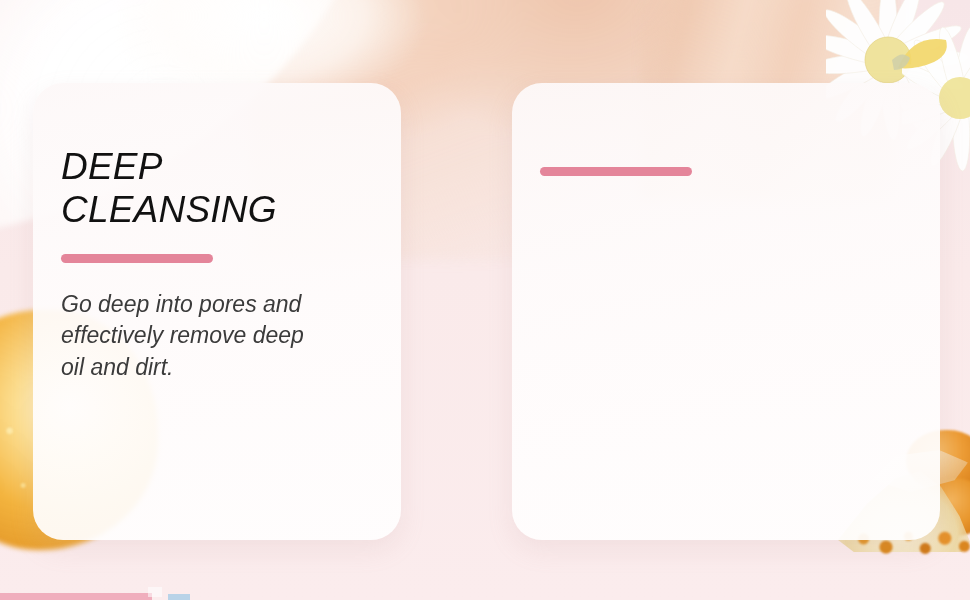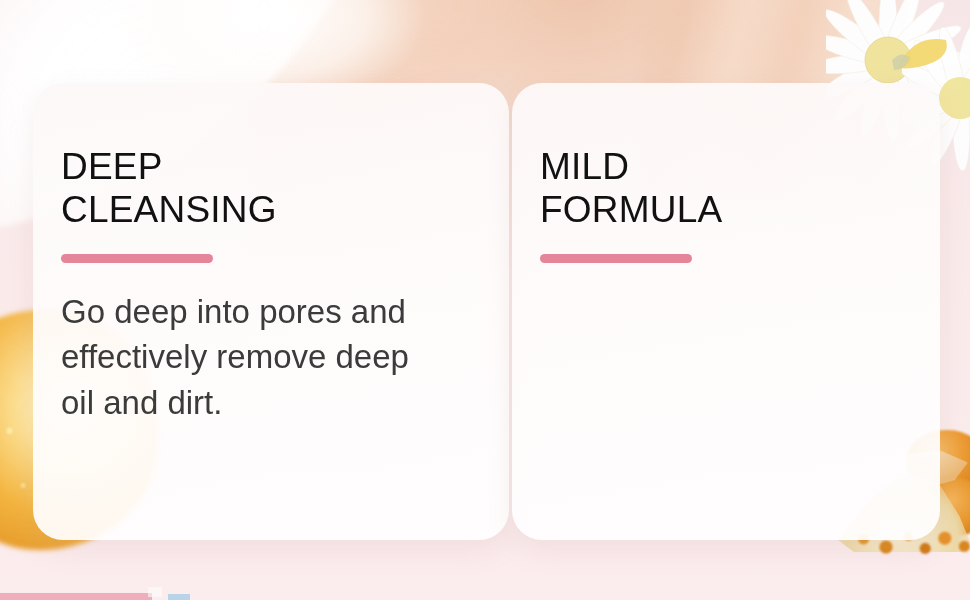--- a/index.html
+++ b/index.html
@@ -175,21 +175,21 @@
     position: absolute;
     top: 83px;
     height: 457px;
     border-radius: 30px;
     background: linear-gradient(170deg, rgba(253,248,248,0.955) 0%, rgba(254,251,251,0.94) 30%, rgba(255,253,253,0.93) 65%, rgba(255,254,254,0.935) 100%);
     box-shadow: 0 10px 26px rgba(190,150,150,0.14);
     box-sizing: border-box;
     padding: 62px 0 0 28px;
     overflow: hidden;
   }
-  .card-left  { left: 33px;  width: 476px; }
+  .card-left  { left: 33px;  width: 368px; font-style: italic; }
   .card-right { left: 512px; width: 428px; }
 
   .card-title {
     margin: 0;
     font-size: 37px;
     font-weight: 400;
     line-height: 1.17;
     letter-spacing: 0.2px;
     color: #111111;
     white-space: pre-line;
@@ -199,21 +199,21 @@
     margin-top: 22px;
     width: 152px;
     height: 9px;
     border-radius: 5px;
     background: #e4859a;
   }
 
   .card-body {
     margin: 0;
     margin-top: 26px;
-    font-size: 33px;
+    font-size: 23px;
     font-weight: 400;
     line-height: 1.38;
     color: #3b3b3b;
     white-space: pre-line;
     max-width: 370px;
   }
 
   
   .bottom-strip {
     position: absolute;
@@ -325,22 +325,20 @@
     <div class="card card-left">
       <h2 class="card-title">DEEP
 CLEANSING</h2>
       <div class="card-rule"></div>
       <p class="card-body">Go deep into pores and
 effectively remove deep
 oil and dirt.</p>
     </div>
 
     <div class="card card-right">
-      <h2 class="card-title">MILD
-FORMULA</h2>
       <div class="card-rule"></div>
     </div>
 
   </div>
 
   <div class="bottom-strip"></div>
   <div class="bottom-ghost"></div>
   <div class="bottom-chip"></div>
 
 </div>

